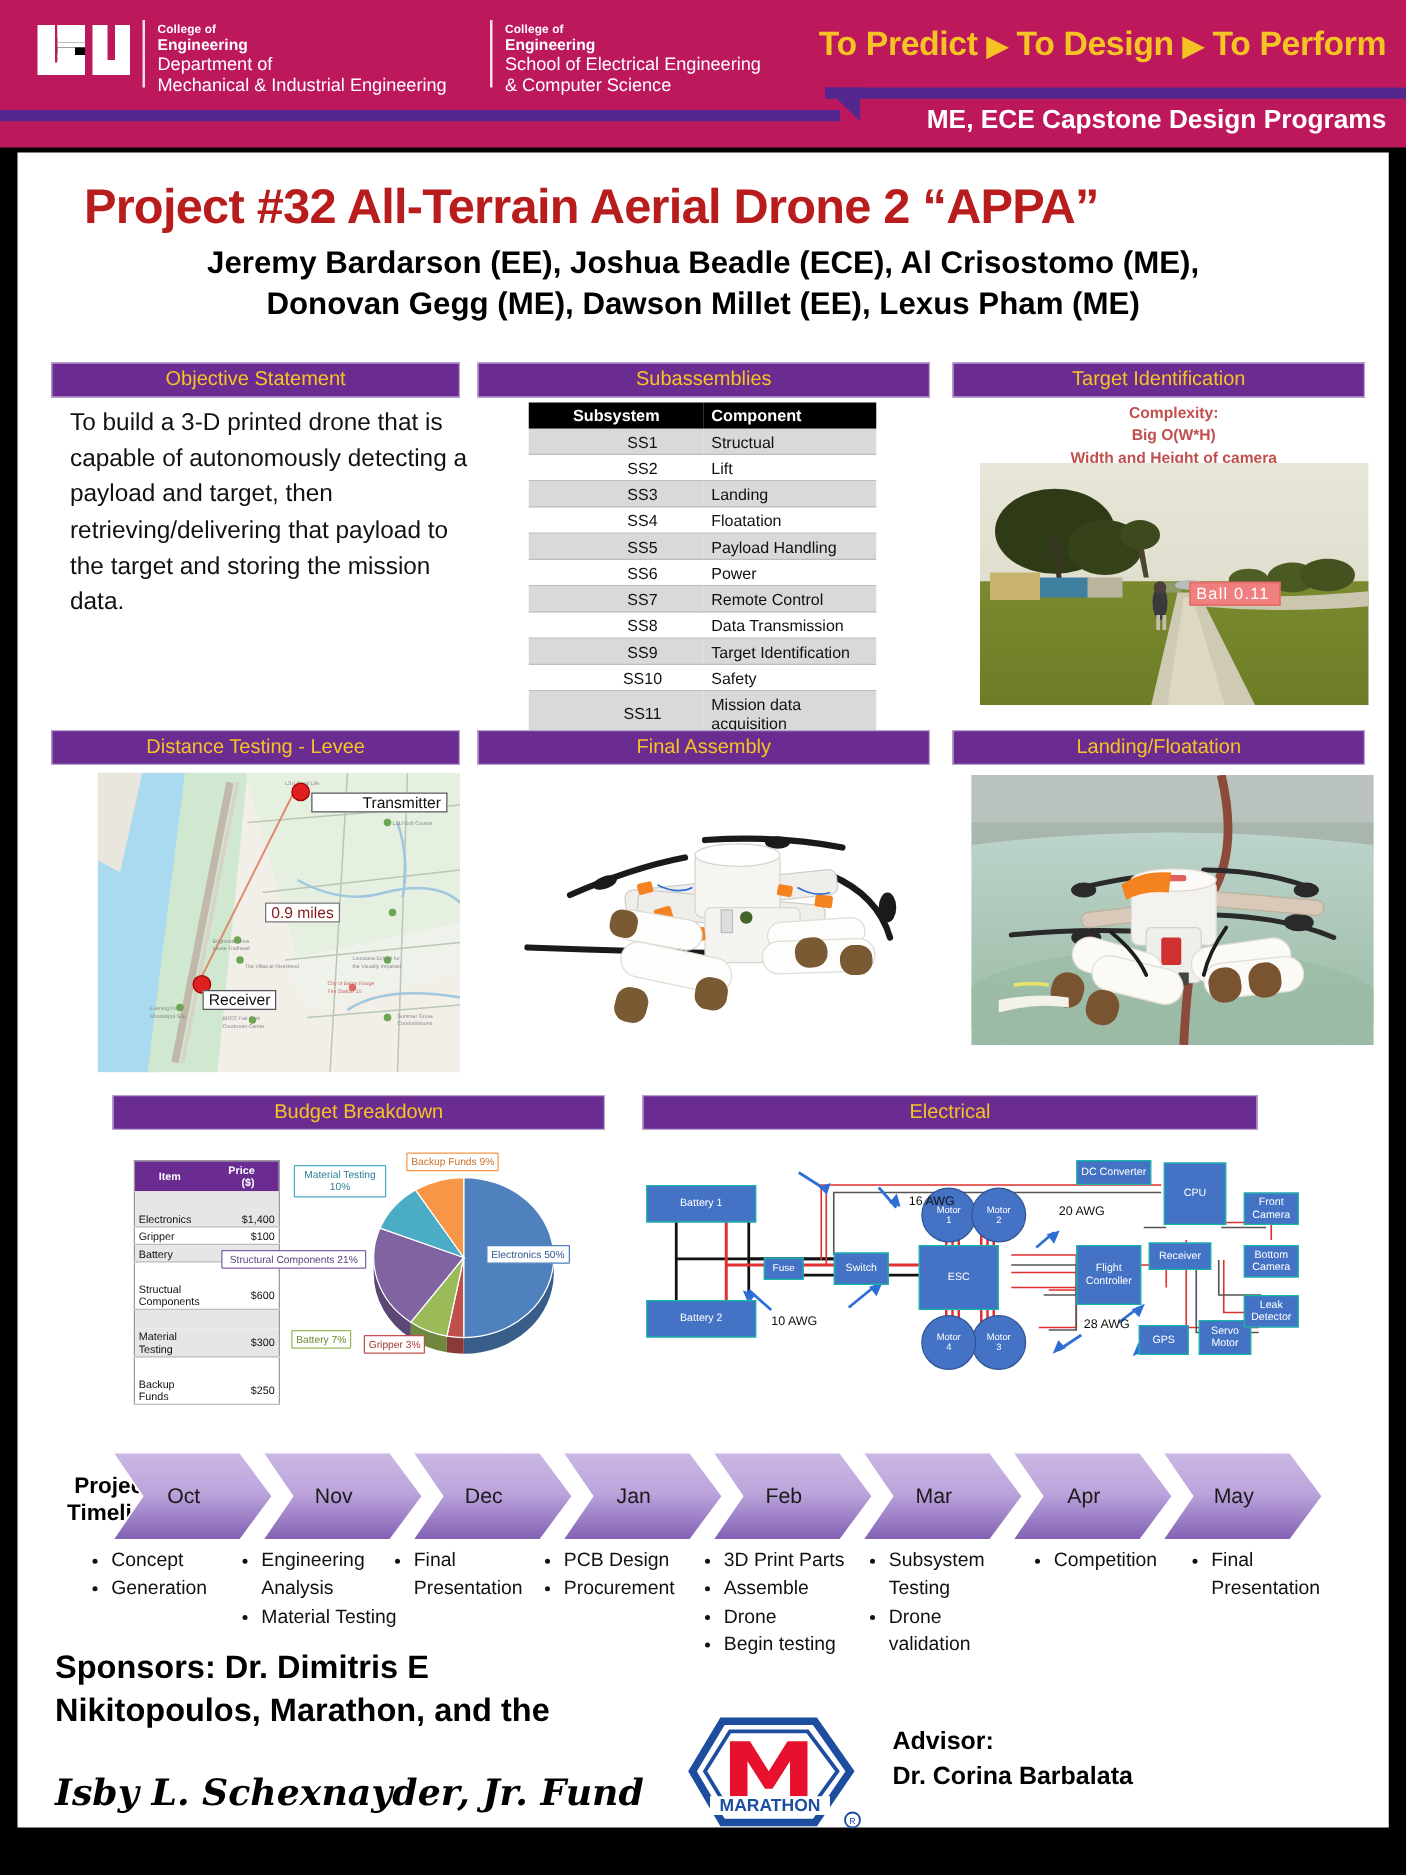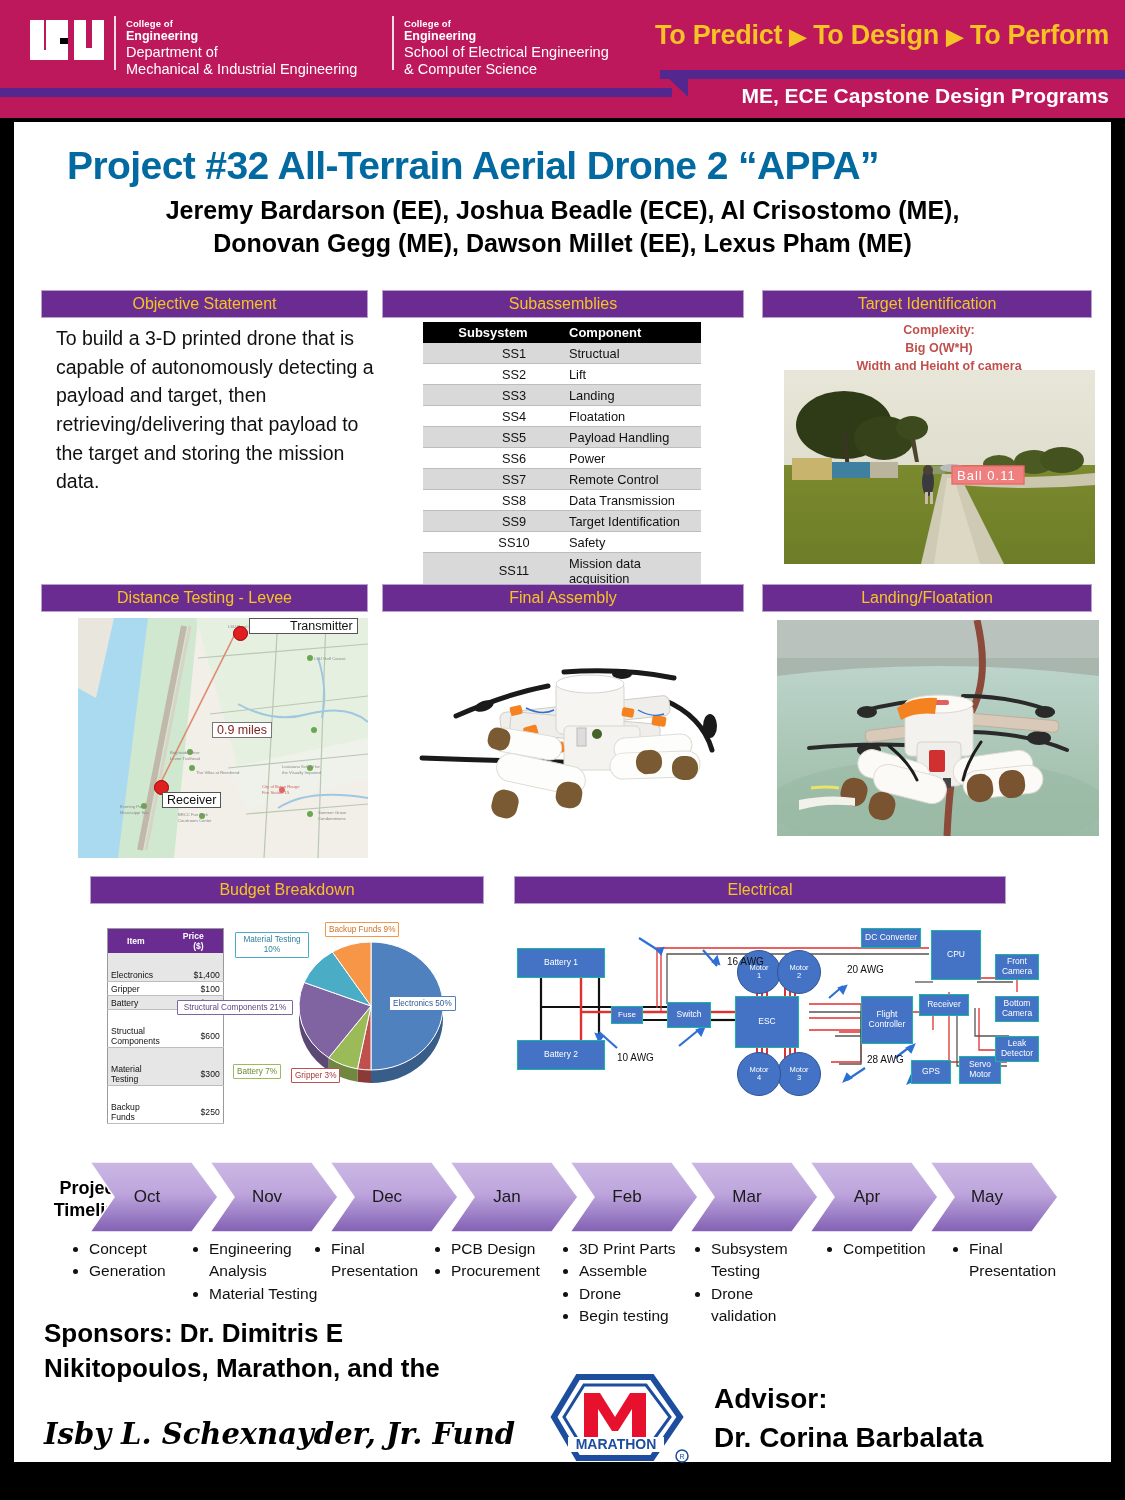--- a/index.html
+++ b/index.html
@@ -25,21 +25,21 @@
   .tagline{position:absolute;right:16px;top:20px;color:#F6C324;font-size:27px;font-weight:bold;letter-spacing:-.3px;white-space:nowrap;}
   .tagline .arw{color:#F6C324;font-size:22px;}
   .purple-rule{position:absolute;left:0;top:88px;width:672px;height:9px;background:#54278f;}
   .purple-rule2{position:absolute;left:660px;top:70px;width:465px;height:9px;background:#54278f;}
   .purple-diag{position:absolute;left:660px;top:70px;width:28px;height:27px;background:linear-gradient(to bottom left,#54278f 49%,transparent 51%);}
   .subbanner{position:absolute;right:16px;top:84px;color:#fff;font-size:21px;font-weight:bold;white-space:nowrap;}
 
   
   .sheet{position:absolute;left:14px;top:122px;width:1097px;height:1340px;background:#fff;}
 
-  .title{position:absolute;left:0;top:22px;width:918px;text-align:center;font-size:39px;font-weight:bold;color:#0369a1;letter-spacing:-.6px;}
+  .title{position:absolute;left:0;top:22px;width:918px;text-align:center;font-size:39px;font-weight:bold;color:#b91c1c;letter-spacing:-.6px;}
   .authors{position:absolute;left:0;top:72px;width:1097px;text-align:center;font-size:25px;font-weight:bold;color:#000;line-height:1.33;}
 
   
   .hdr{position:absolute;background:#6B2C91;border:1px solid #b9a0cf;color:#F6C324;text-align:center;font-size:16px;line-height:26px;height:26px;}
 
   
   .objective-text{position:absolute;left:42px;top:202px;width:322px;font-size:19.5px;line-height:1.47;color:#111;}
 
   
   .sub-table{position:absolute;left:409px;top:200px;width:278px;border-collapse:collapse;font-size:12.8px;}
@@ -88,21 +88,21 @@
   .chev{position:absolute;top:1040px;height:70px;color:#1a1a1a;font-size:17px;}
   .chev .cap{position:absolute;left:0;top:0;width:100%;height:100%;display:flex;align-items:center;justify-content:center;padding-right:14px;box-sizing:border-box;}
   .tl-col{position:absolute;top:1116px;font-size:15.5px;line-height:1.45;color:#111;}
   .tl-col ul{margin:0;padding-left:17px;}
   .tl-col li{margin:0;}
 
   
   .sponsors{position:absolute;left:30px;top:1194px;width:510px;font-size:26px;font-weight:bold;line-height:1.33;color:#000;}
   .fund{position:absolute;left:30px;top:1295px;width:510px;font-size:29px;color:#000;font-family:"DejaVu Serif", serif;font-style:italic;font-weight:bold;}
   .marathon{position:absolute;left:534px;top:1243px;width:160px;height:105px;}
-  .advisor{position:absolute;left:700px;top:1258px;font-size:28px;font-weight:bold;line-height:1.38;color:#000;}
+  .advisor{position:absolute;left:700px;top:1258px;font-size:20px;font-weight:bold;line-height:1.38;color:#000;}
 </style>
 </head>
 <body>
 
 <div class="poster">
 
   <div class="banner">
     <div class="lsu-logo">
       <svg width="76" height="44" viewBox="0 0 76 44">
         <path d="M2 2 H16 V32 H34 V42 H2 Z" fill="#fff"></path>
@@ -311,21 +311,21 @@
           <text x="240" y="196">Summer Grove</text>
           <text x="240" y="202">Condominiums</text>
           <text x="100" y="198">BRCC Fair Park</text>
           <text x="100" y="204">Courtroom Center</text>
           <text x="42" y="190">Evening Point</text>
           <text x="42" y="196">Mississippi Site</text>
           <text x="236" y="42">LSU Golf Course</text>
         </g>
       </svg>
       <div class="pin" style="left:155px;top:8px;"></div>
-      <div class="maplbl" style="left:171px;top:0;padding-left:40px;">Transmitter</div>
+      <div class="maplbl" style="left:171px;top:16px;padding-left:40px;">Transmitter</div>
       <div class="pin" style="left:76px;top:162px;"></div>
       <div class="maplbl" style="left:84px;top:174px;">Receiver</div>
       <div class="maplbl red" style="left:134px;top:104px;">0.9 miles</div>
     </div>
 
     <div class="assy-photo">
       <svg width="340" height="210" viewBox="0 0 340 210">
         <rect width="340" height="210" fill="#ffffff"></rect>
         <g stroke="#1a1a1a" stroke-width="5" stroke-linecap="round" fill="none">
           <path d="M150 42 q60 -4 110 6"></path>

